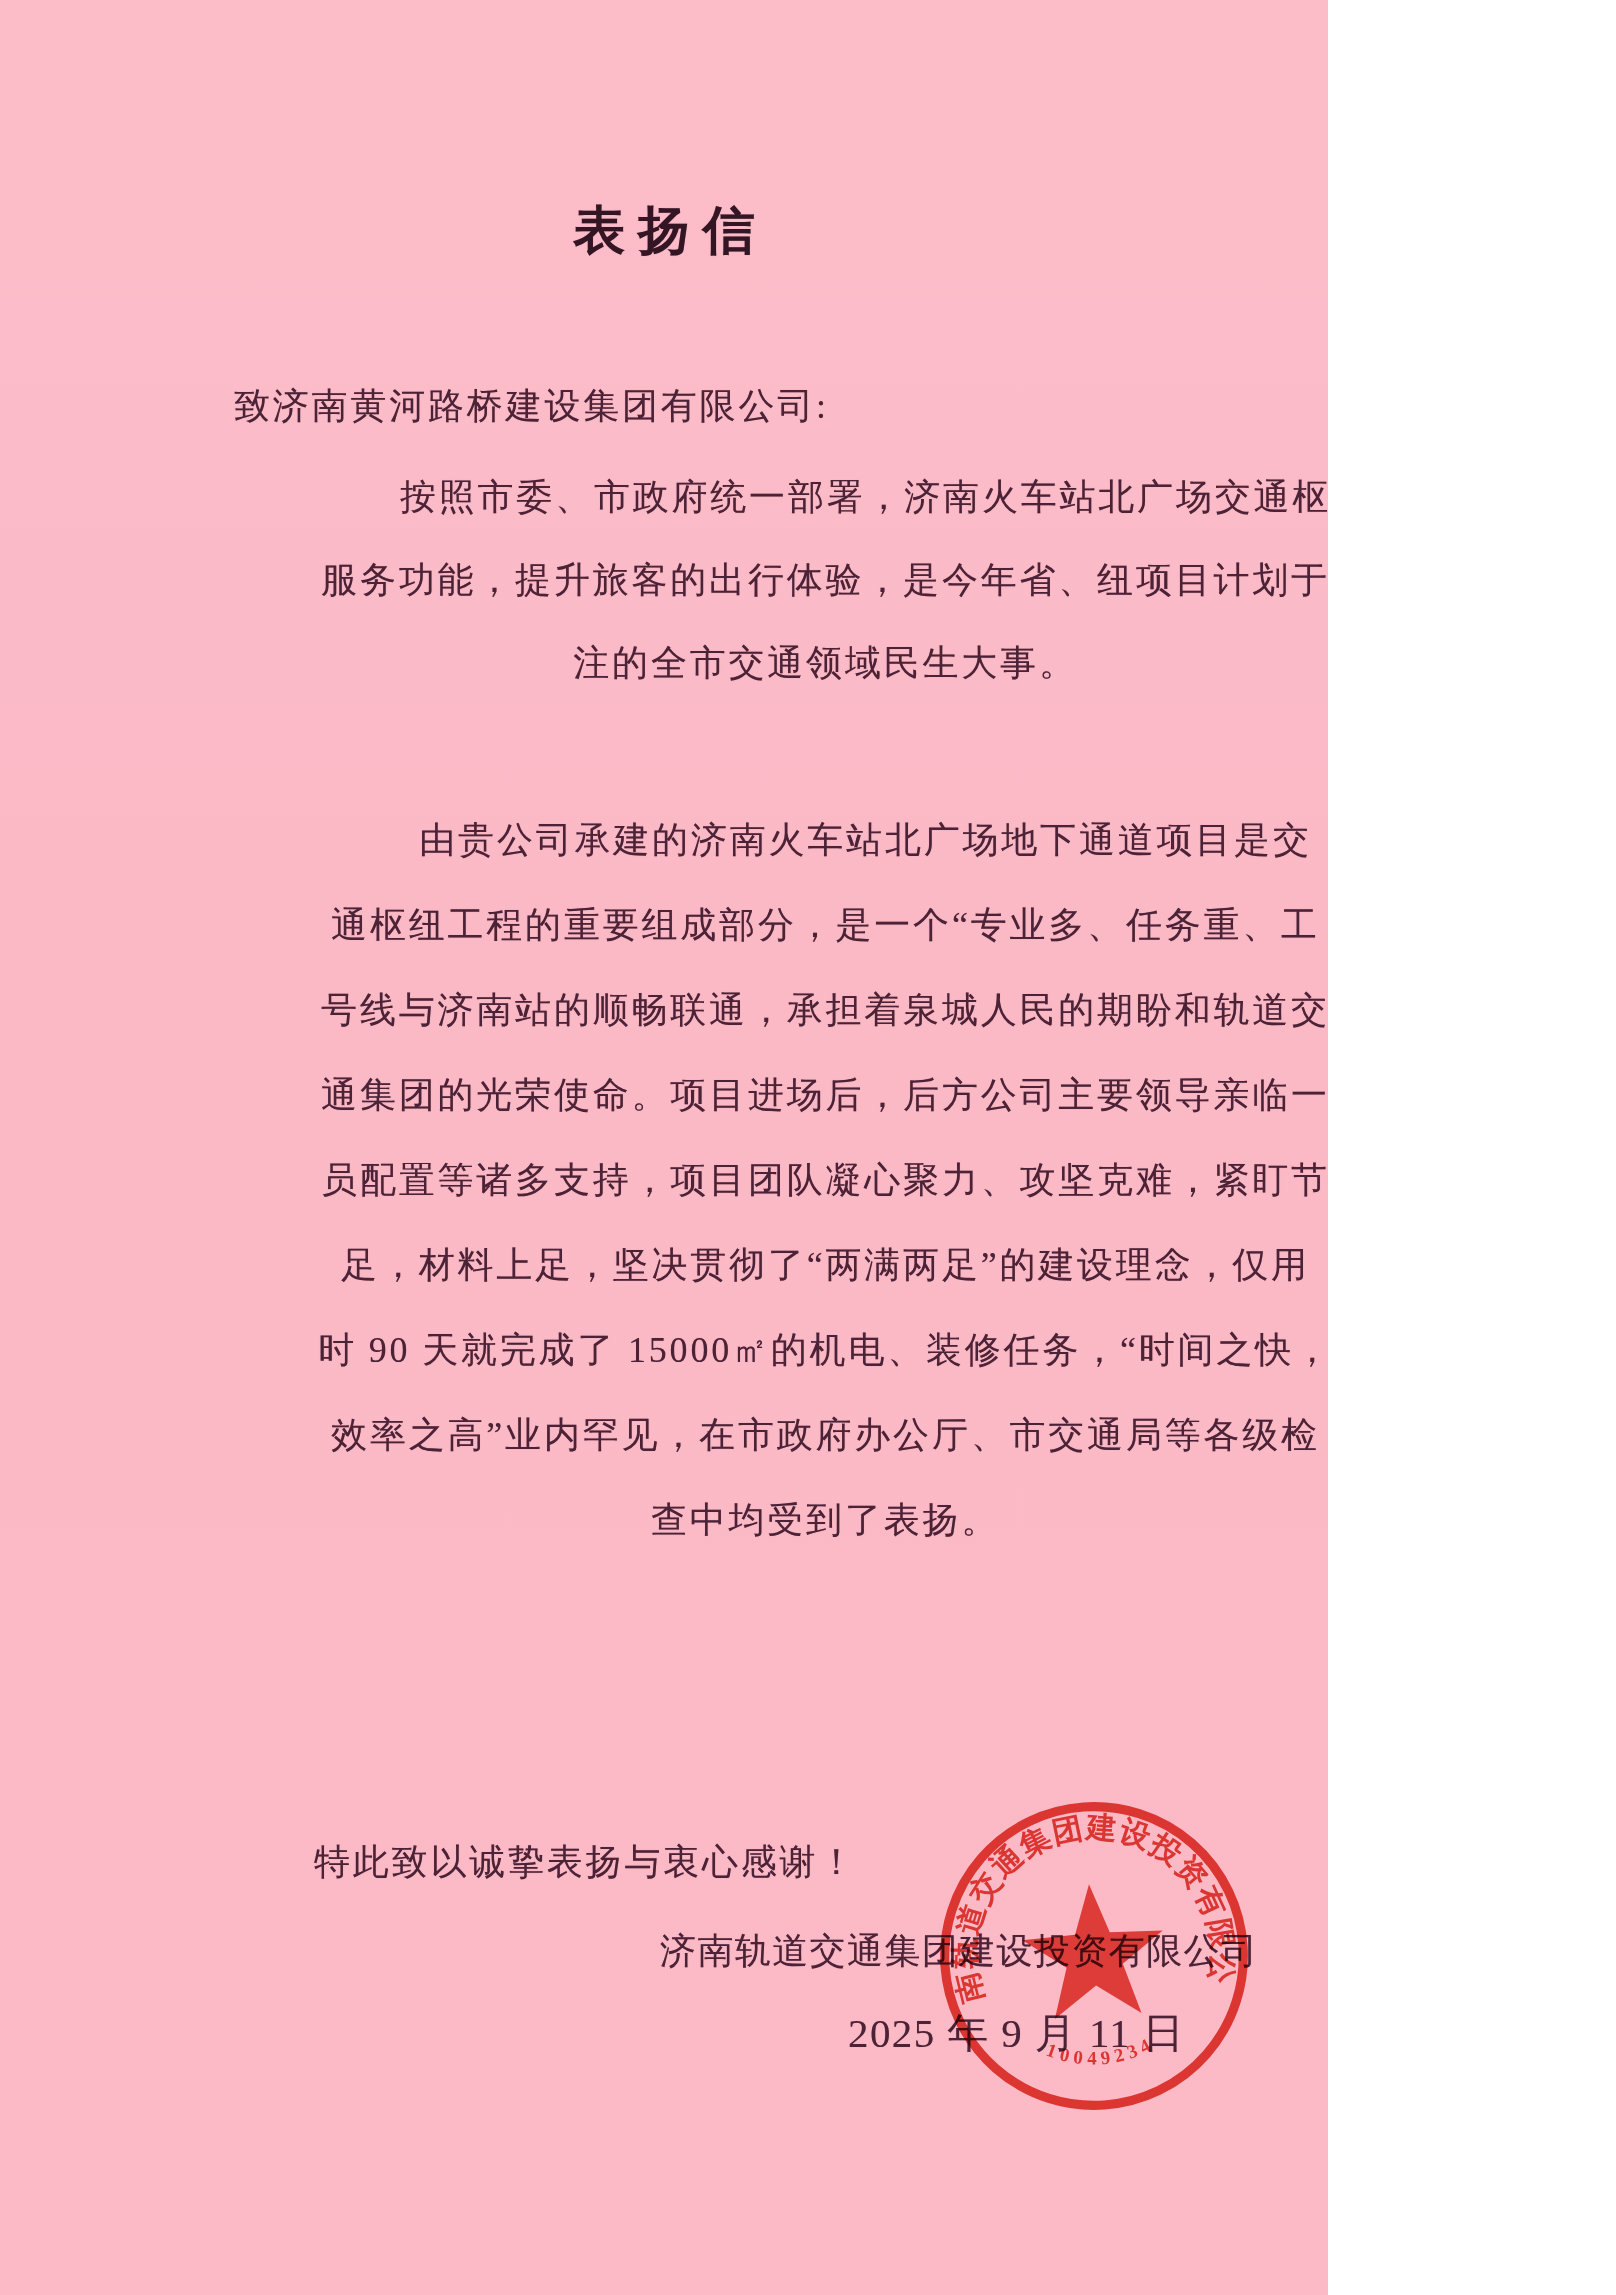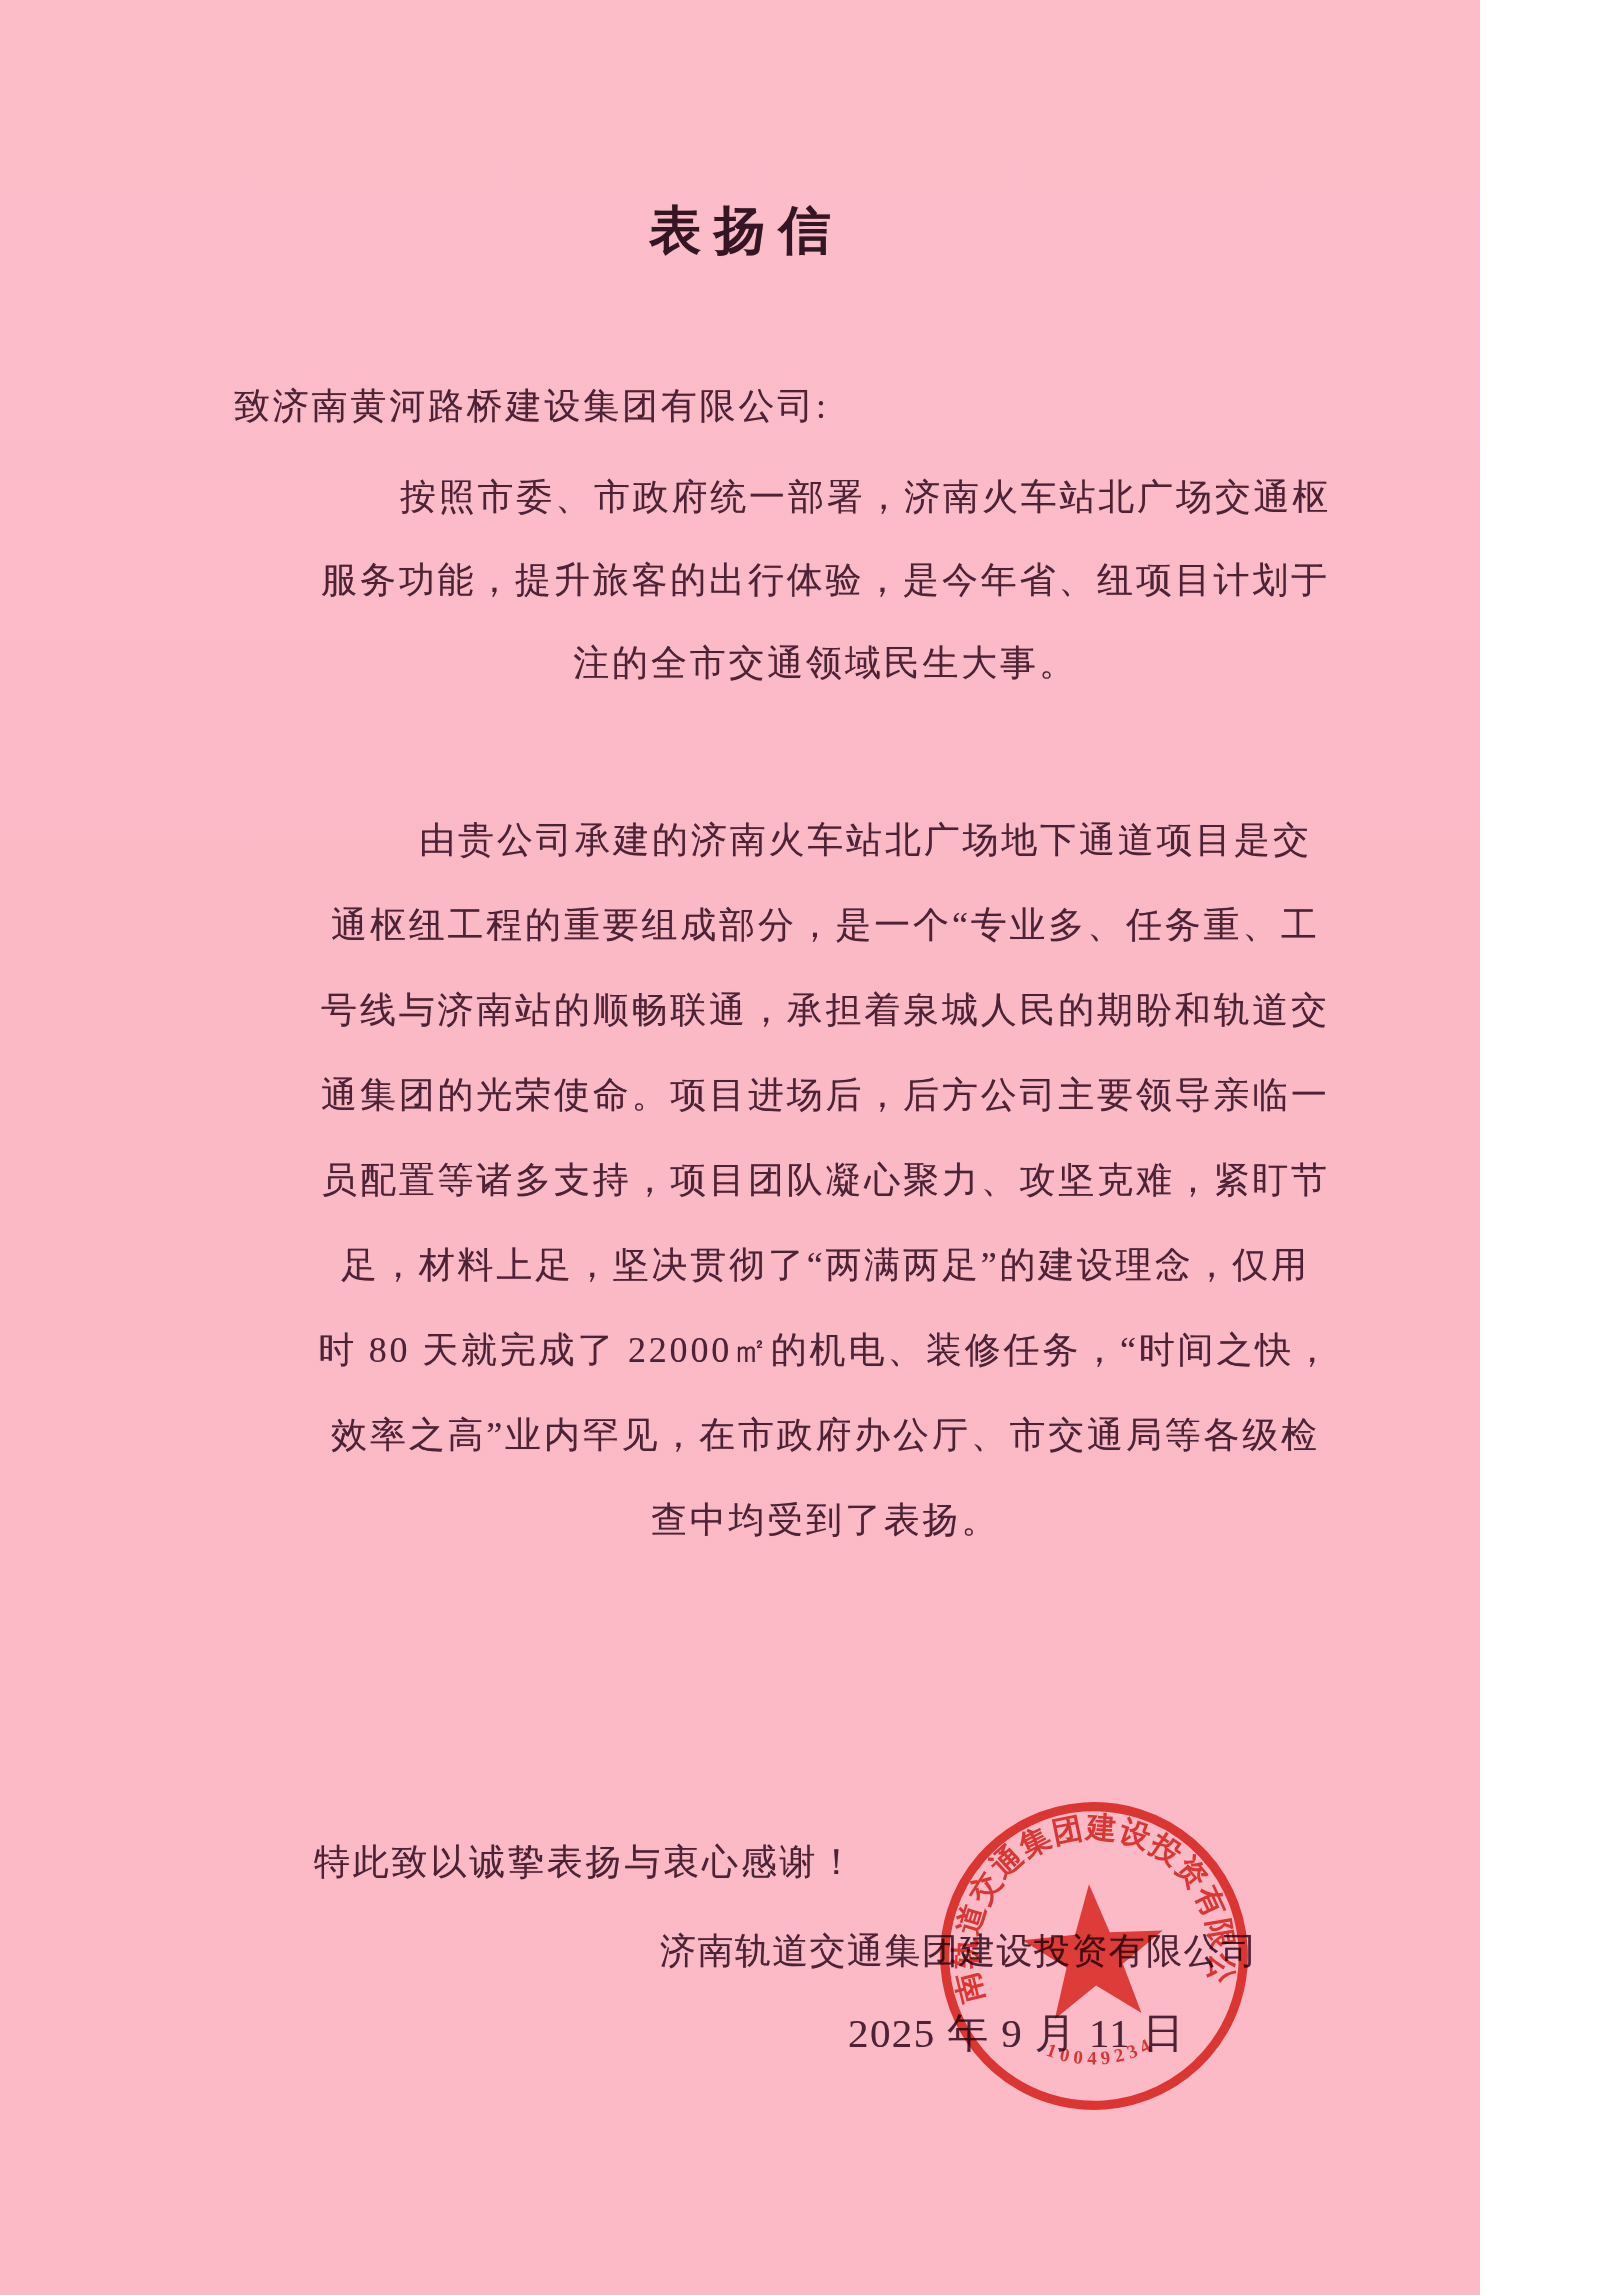--- a/index.html
+++ b/index.html
@@ -1,18 +1,18 @@
 <!DOCTYPE html>
 <html style="font-size:11.3px"><head>
 <meta charset="utf-8">
 <style>
   html,body{margin:0;padding:0;}
   .page{
     position:relative;
-    width:1480px;height:2295px;
+    width:1328px;height:2295px;
     background:linear-gradient(180deg,#fcbdc9 0%,#fbb9c6 40%,#fbbac6 100%);
     overflow:hidden;
     font-family:"Liberation Serif","DejaVu Serif",serif;
     color:#4b2236;
   }
   .title{
     position:absolute;left:0;top:192px;width:100%;
     margin:0;text-align:center;
     font-size:52px;line-height:77px;font-weight:700;
     letter-spacing:12.7px;text-indent:12.7px;
@@ -64,21 +64,21 @@
     <div class="line">注的全市交通领域民生大事。</div>
   </div>
 
   <div class="para para2 bodytext">
     <div class="line indent">由贵公司承建的济南火车站北广场地下通道项目是交</div>
     <div class="line">通枢纽工程的重要组成部分，是一个“专业多、任务重、工</div>
     <div class="line">号线与济南站的顺畅联通，承担着泉城人民的期盼和轨道交</div>
     <div class="line">通集团的光荣使命。项目进场后，后方公司主要领导亲临一</div>
     <div class="line">员配置等诸多支持，项目团队凝心聚力、攻坚克难，紧盯节</div>
     <div class="line">足，材料上足，坚决贯彻了“两满两足”的建设理念，仅用</div>
-    <div class="line">时 80 天就完成了 22000㎡的机电、装修任务，“时间之快，</div>
+    <div class="line">时 90 天就完成了 15000㎡的机电、装修任务，“时间之快，</div>
     <div class="line">效率之高”业内罕见，在市政府办公厅、市交通局等各级检</div>
     <div class="line">查中均受到了表扬。</div>
   </div>
 
   <div class="closing bodytext">特此致以诚挚表扬与衷心感谢！</div>
 
   <div class="signature bodytext">济南轨道交通集团建设投资有限公司</div>
 
   <div class="date bodytext">2025 年 9 月 11 日</div>
 

